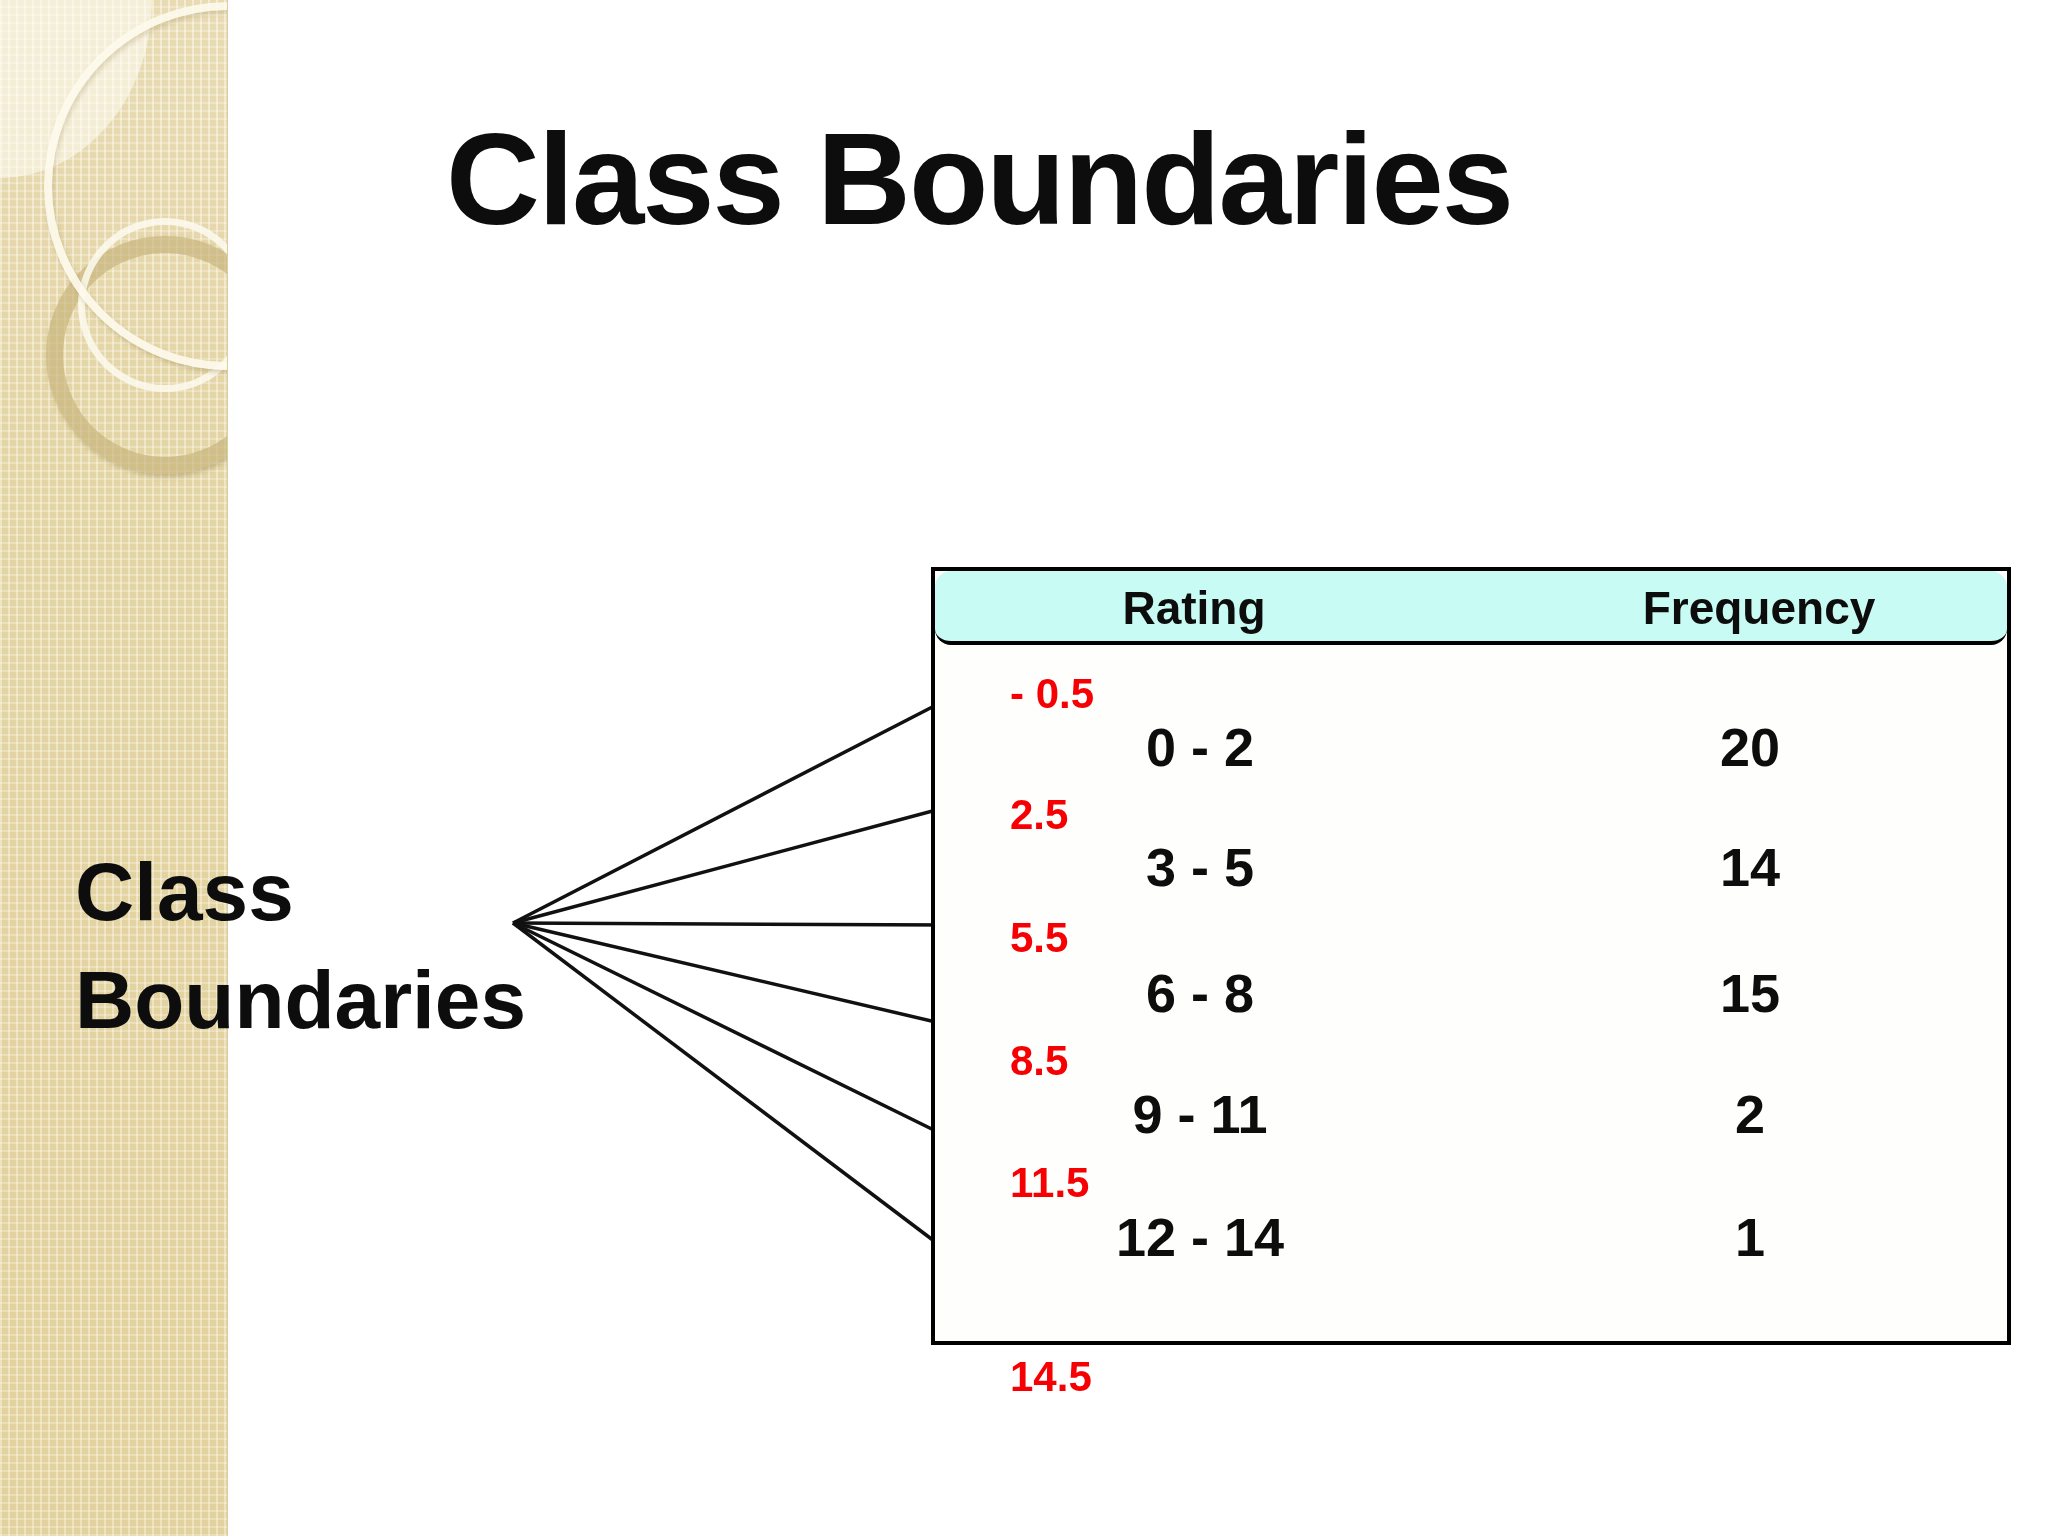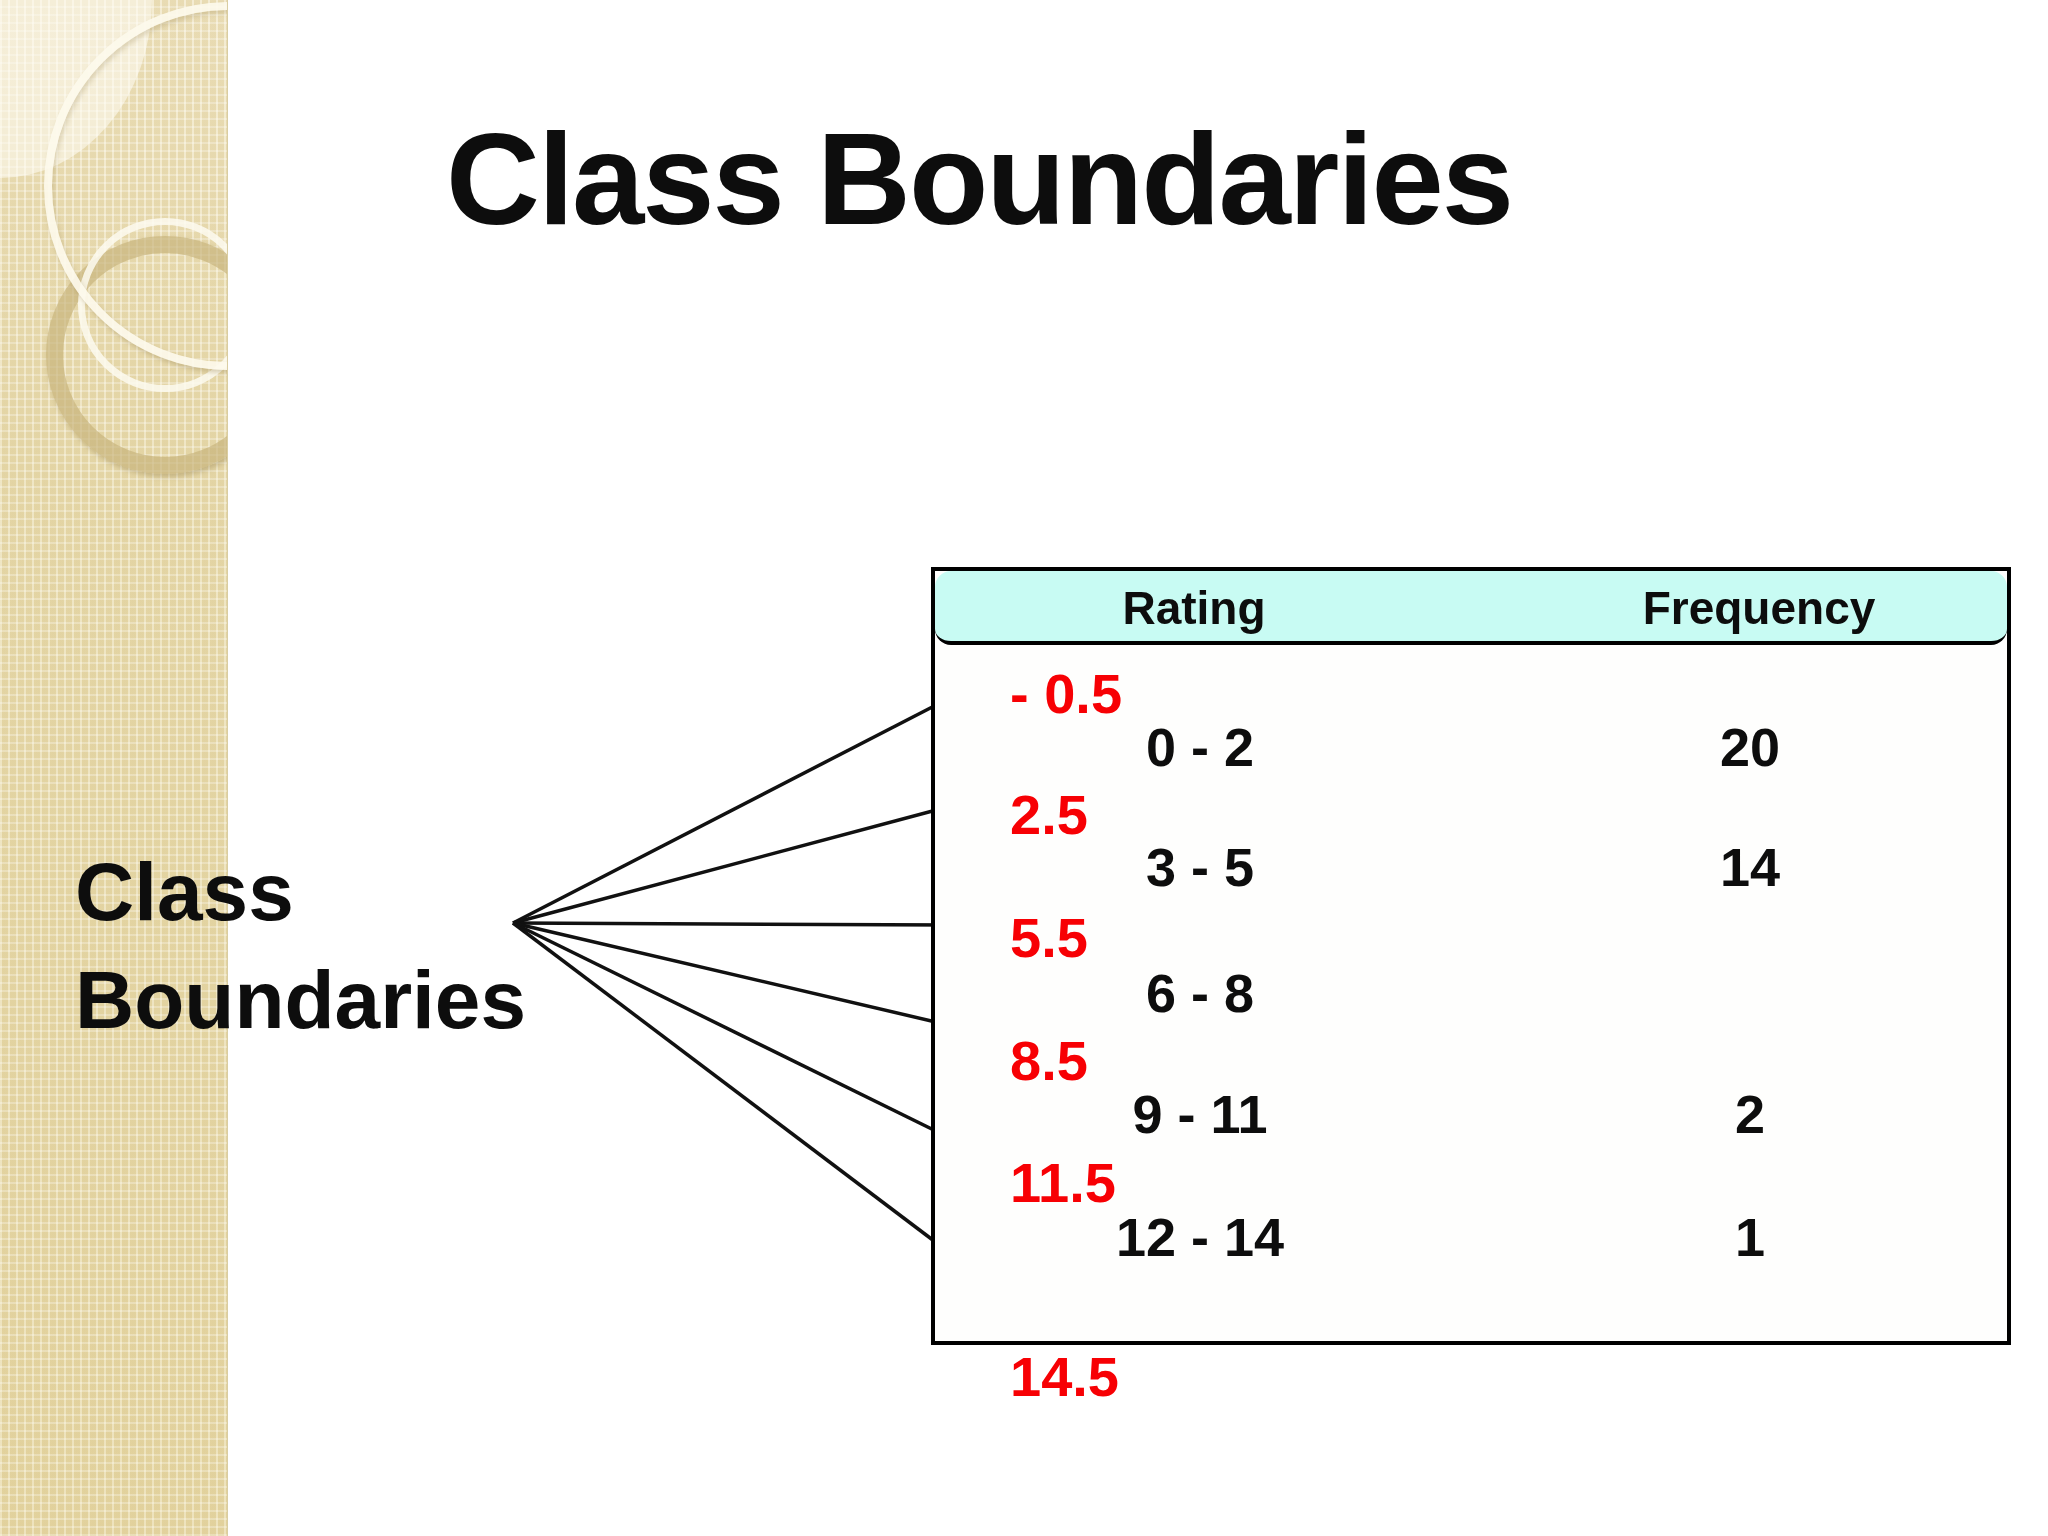--- a/index.html
+++ b/index.html
@@ -71,21 +71,21 @@
     font-size:46px;font-weight:700;}
   .hcell.rating{left:59px;}
   .hcell.freq{left:624px;}
   .rating-cell,.freq-cell{
     position:absolute;font-size:54px;font-weight:700;line-height:62px;text-align:center;
   }
   .rating-cell{left:955px;width:490px;}
   .freq-cell{left:1550px;width:400px;}
   .boundary{
     position:absolute;left:1010px;
-    font-size:56px;font-weight:700;line-height:48px;color:#f70004;
+    font-size:42px;font-weight:700;line-height:48px;color:#f70004;
     white-space:nowrap;
   }
 </style>
 </head>
 <body>
 
 <div class="slide">
 
   <div class="sidebar">
     <div class="corner-glow"></div>
@@ -124,20 +124,21 @@
   <div class="boundary" style="top:1159px">11.5</div>
   <div class="boundary" style="top:1353px">14.5</div>
 
   <div class="rating-cell" style="top:716px">0 - 2</div>
   <div class="freq-cell" style="top:716px">20</div>
 
   <div class="rating-cell" style="top:836px">3 - 5</div>
   <div class="freq-cell" style="top:836px">14</div>
 
   <div class="rating-cell" style="top:962px">6 - 8</div>
+  <div class="freq-cell" style="top:962px">15</div>
 
   <div class="rating-cell" style="top:1083px">9 - 11</div>
   <div class="freq-cell" style="top:1083px">2</div>
 
   <div class="rating-cell" style="top:1206px">12 - 14</div>
   <div class="freq-cell" style="top:1206px">1</div>
 
 </div>
 
 </body></html>

